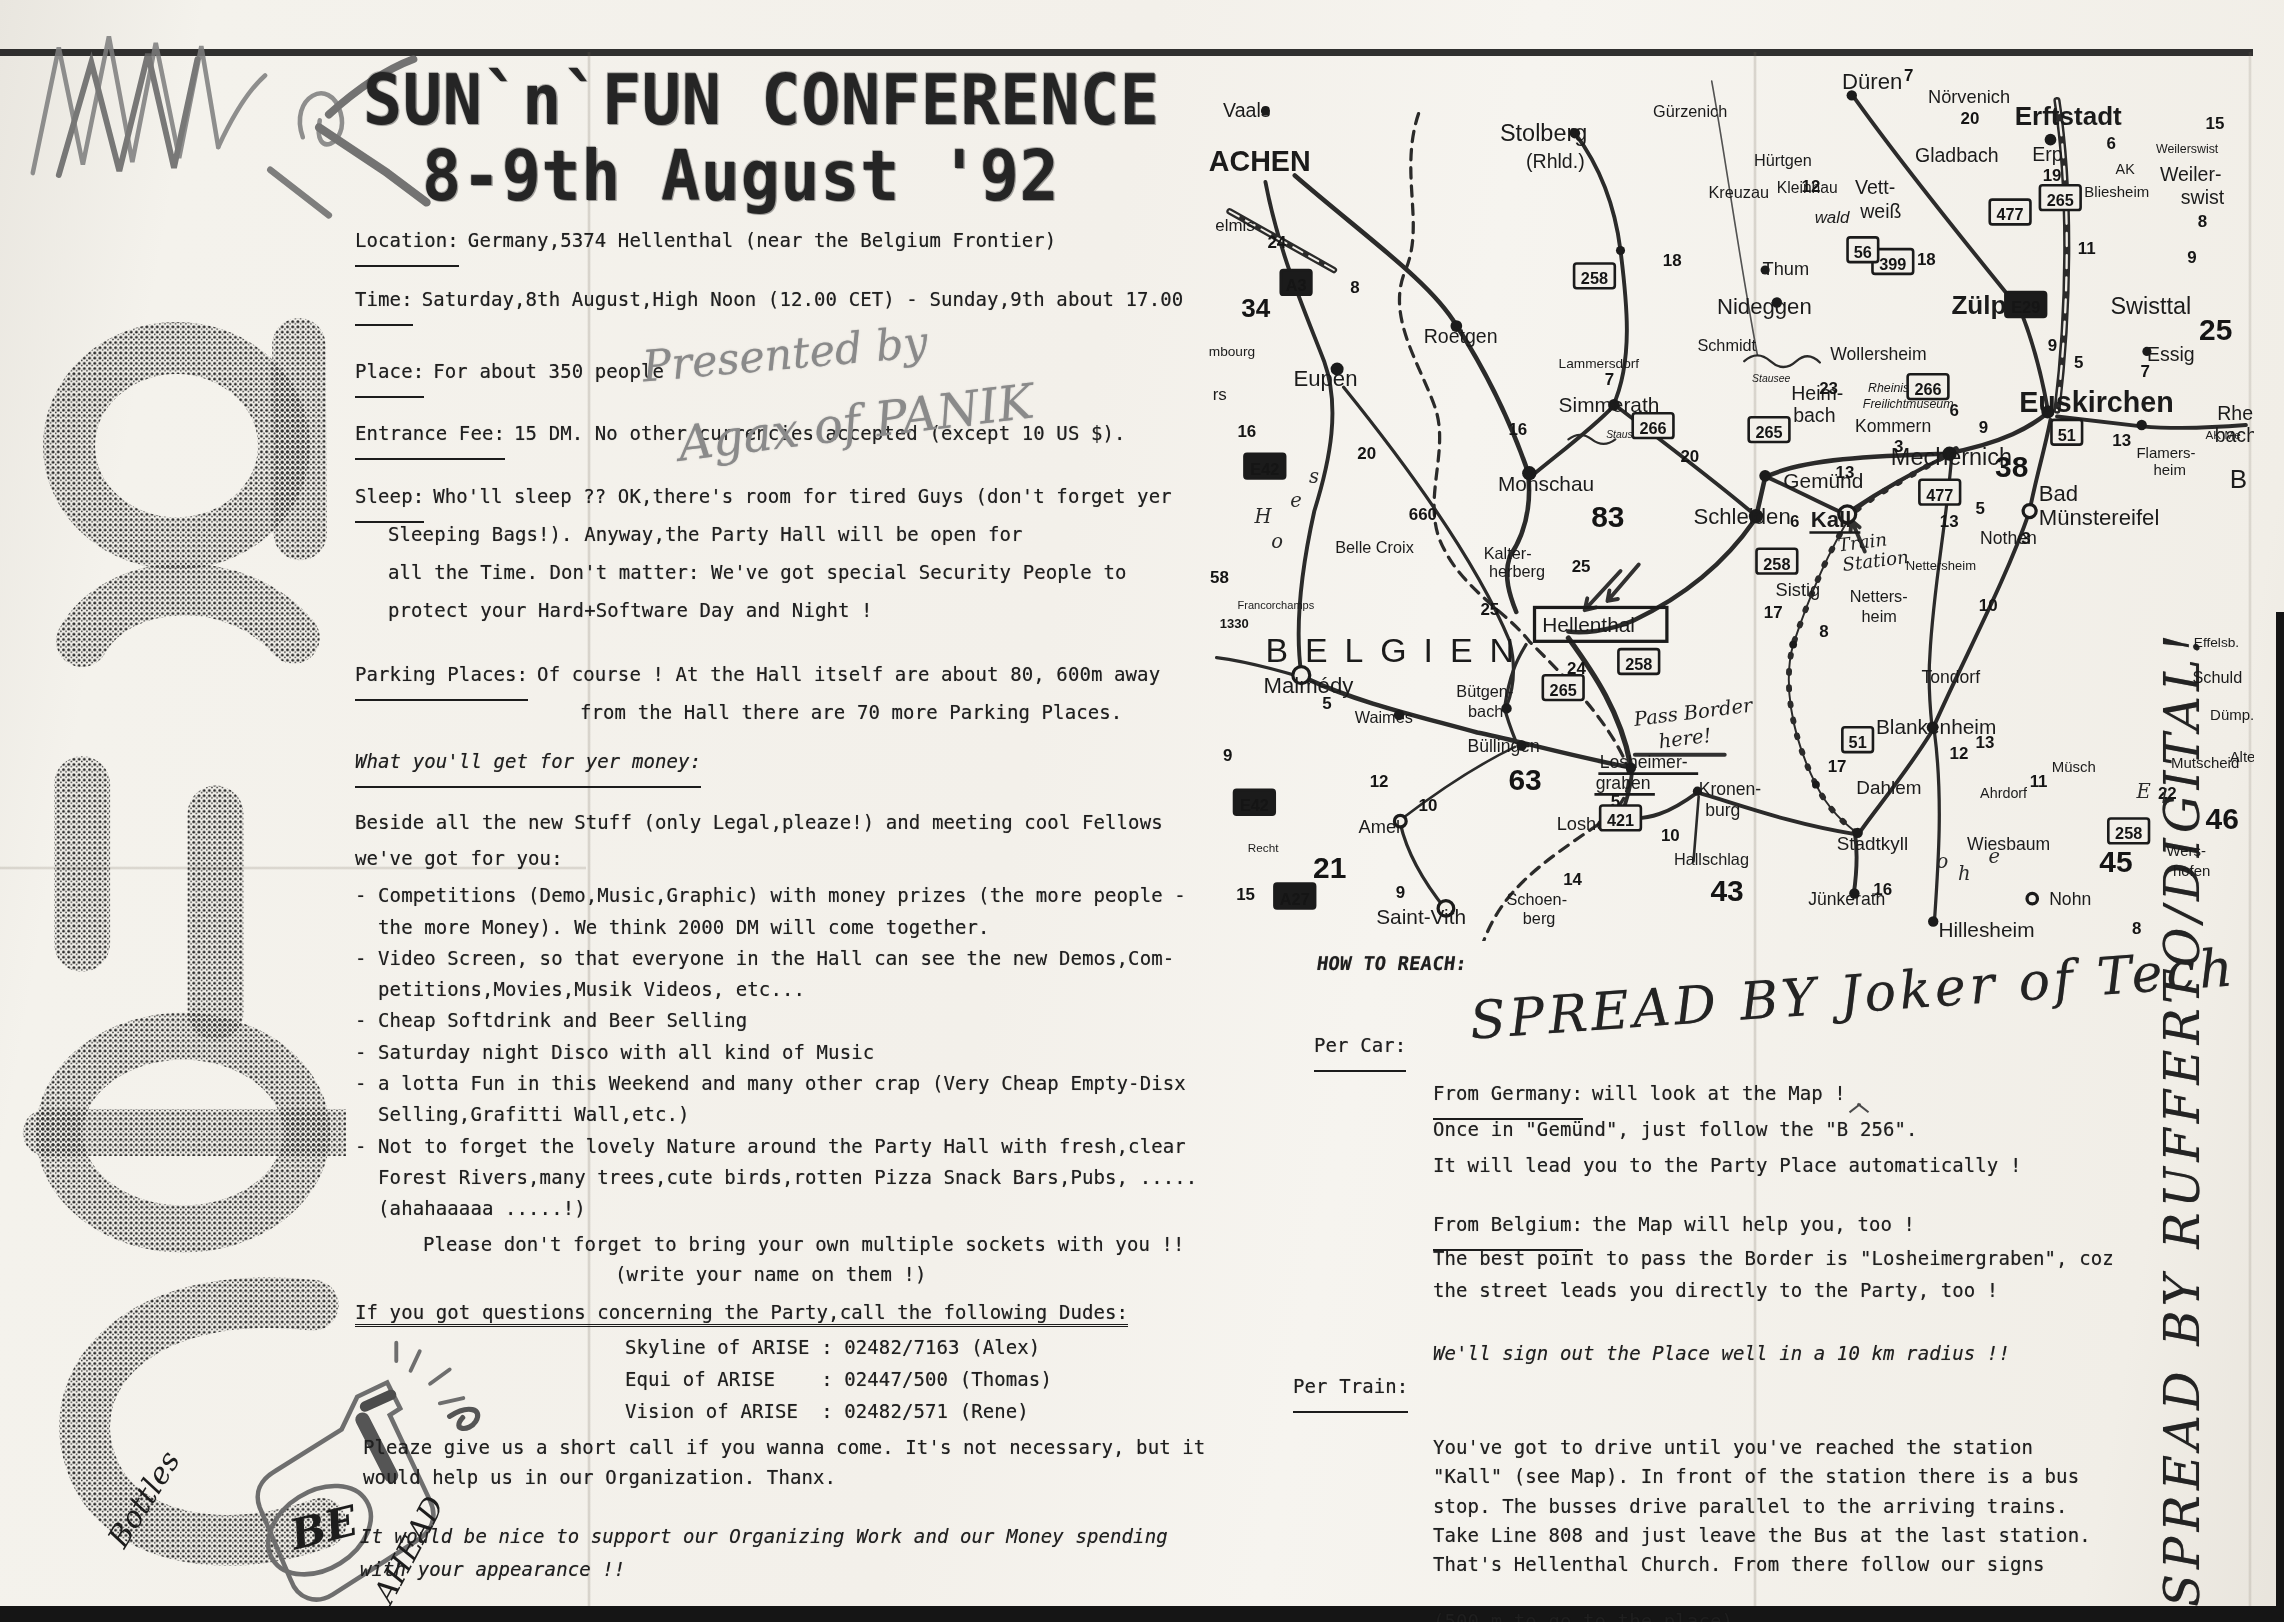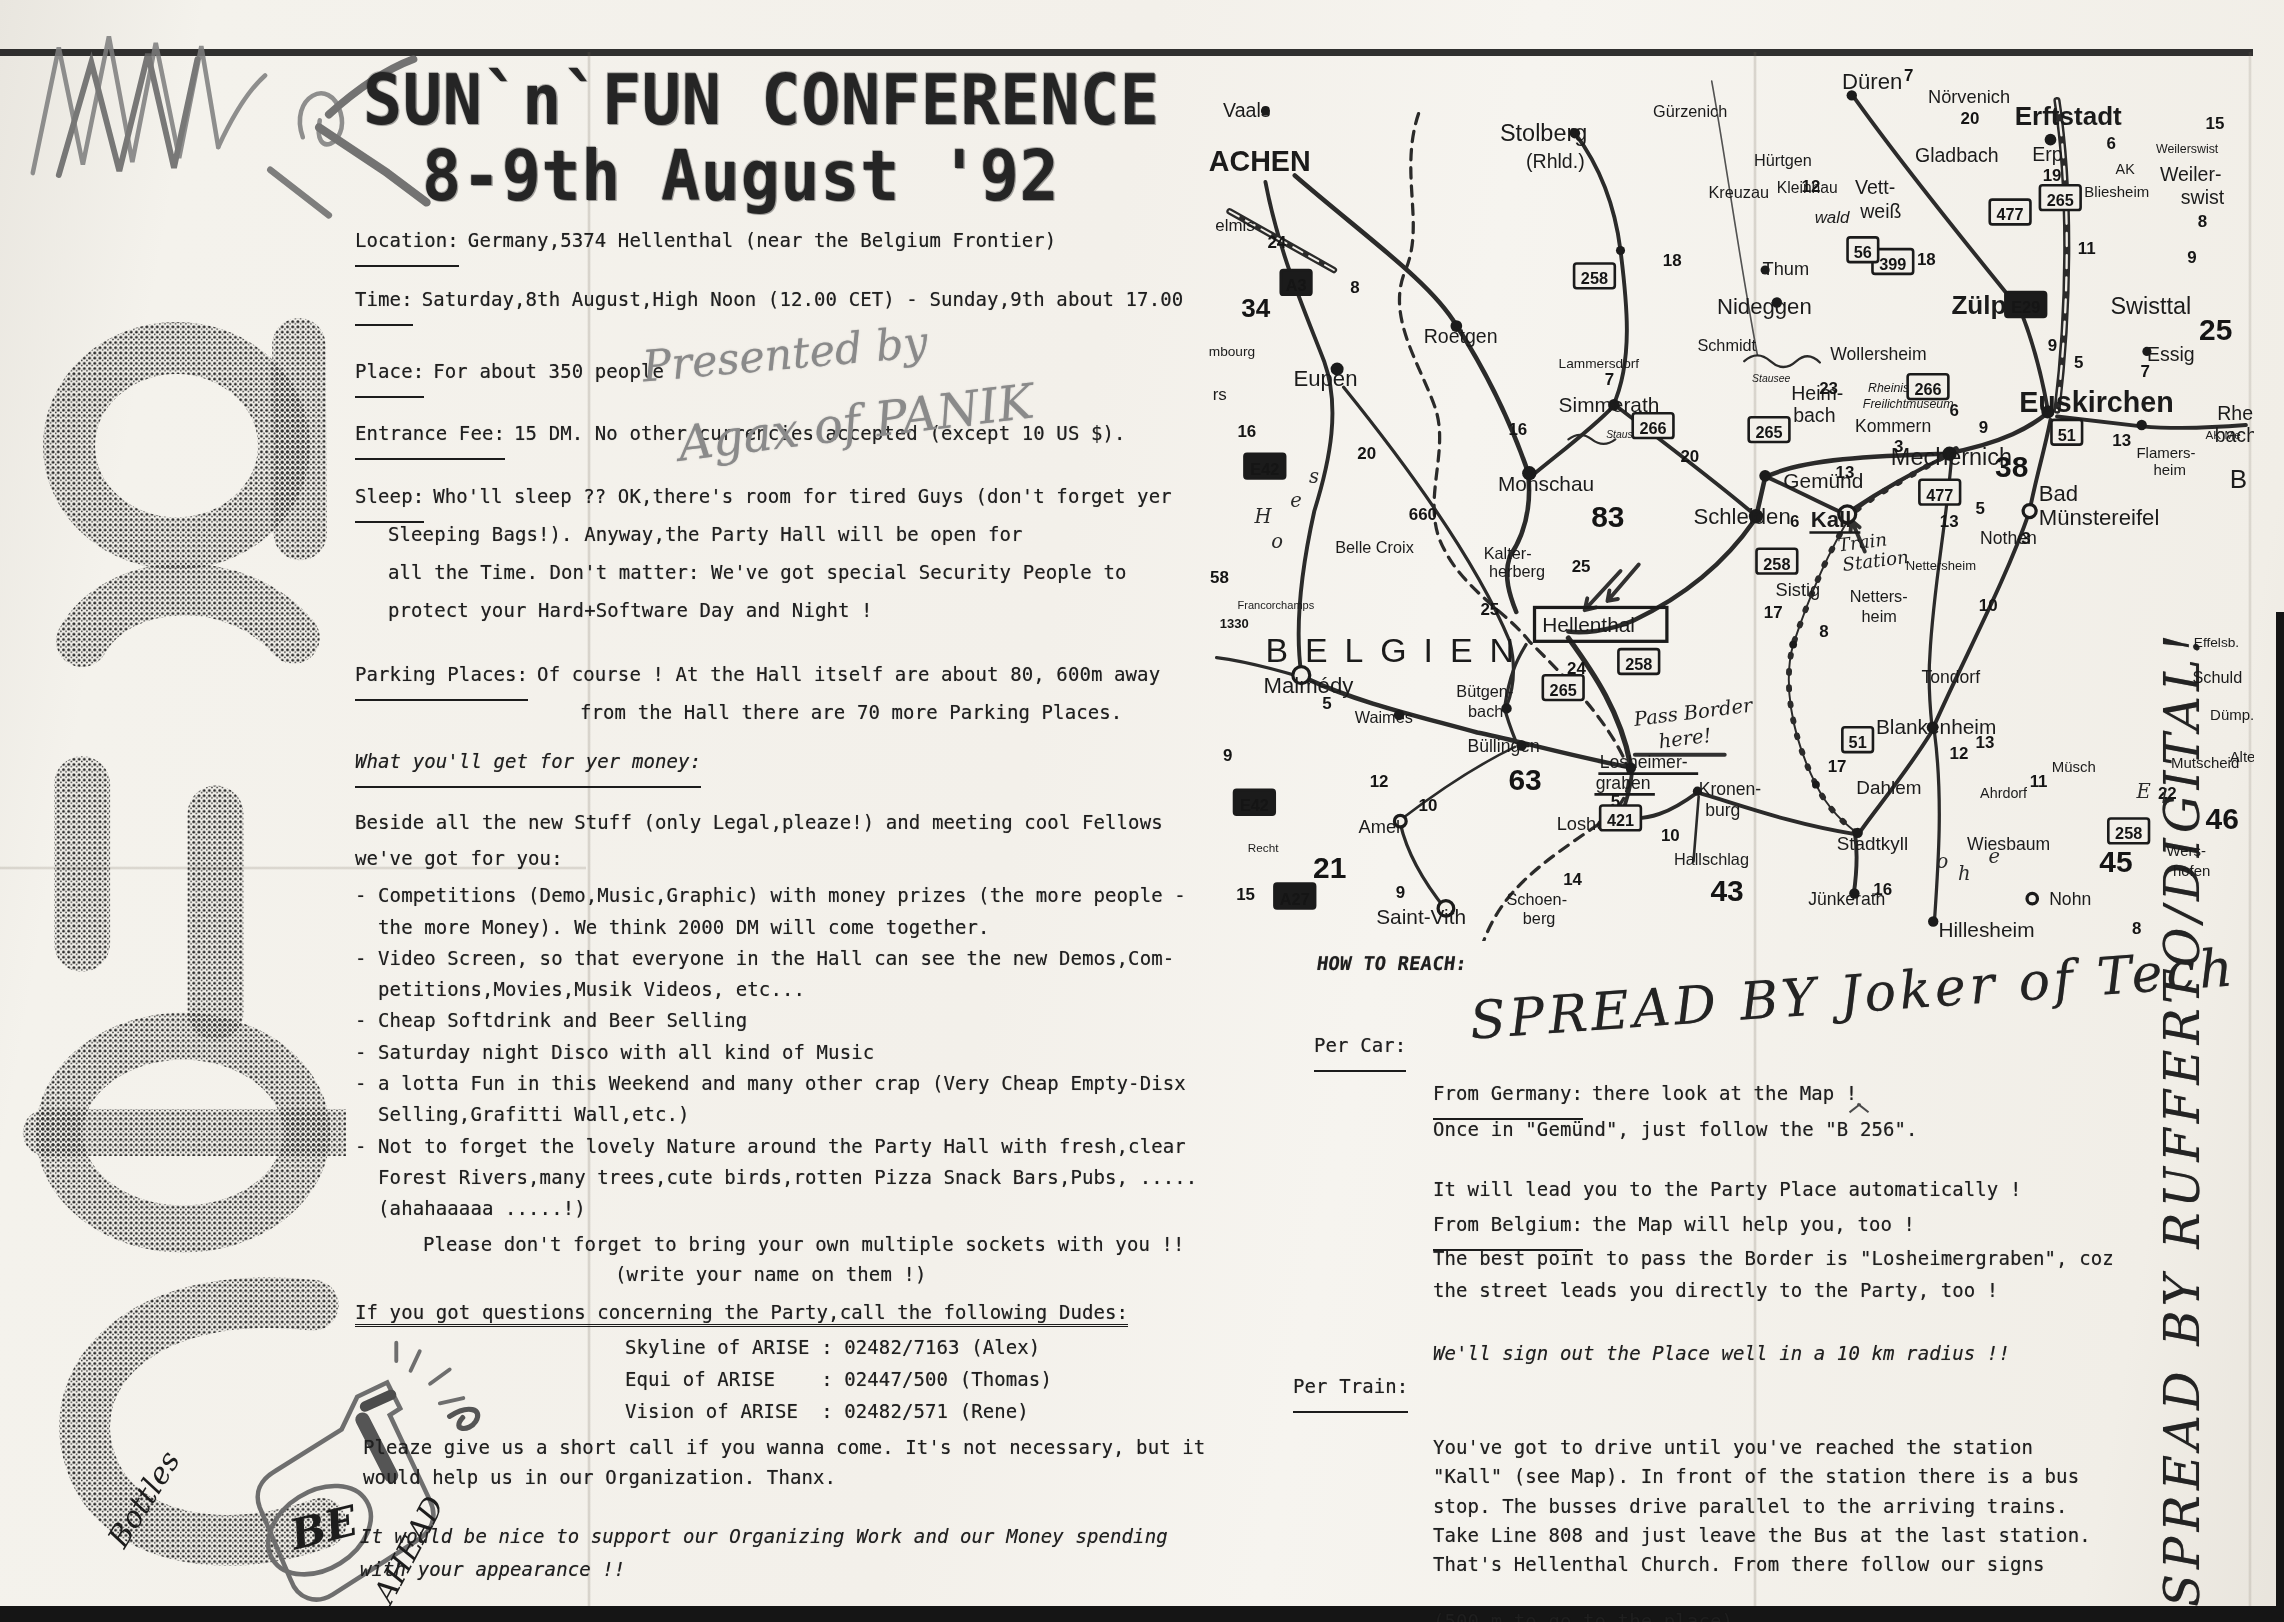--- a/index.html
+++ b/index.html
@@ -144,23 +144,23 @@
 <div class="hw ink" style="left:1469px;top:964px;font-size:52px;transform:rotate(-4deg);letter-spacing:3.9px;">SPREAD BY Joker of Tech</div>
 
 <div class="hw ink" style="left:2154px;top:1607px;width:671px;font-size:48px;letter-spacing:5.2px;transform:rotate(-90deg);transform-origin:0 0;">SPREAD BY RUFFERTO/DIGITAL!</div>
 
 <div class="caret" style="left:1848px;top:1106px;"></div>
 
 <div class="line" style="left:1317px;top:952px;font-weight:bold;transform:skewX(-8deg);"><span>HOW TO REACH:</span></div>
 
 <div class="line" style="left:1314px;top:1034px;"><span class="lbl">Per Car:</span></div>
 
-<div class="line" style="left:1433px;top:1082px;"><span class="lbl">From Germany:</span><span>there look at the Map !</span></div>
+<div class="line" style="left:1433px;top:1082px;"><span class="lbl">From Germany:</span><span>will look at the Map !</span></div>
 <div class="line" style="left:1433px;top:1118px;">Once in "Gemünd", just follow the "B 256".</div>
-<div class="line" style="left:1433px;top:1154px;margin-top:24px;">It will lead you to the Party Place automatically !</div>
+<div class="line" style="left:1433px;top:1154px;">It will lead you to the Party Place automatically !</div>
 
 <div class="line" style="left:1433px;top:1213px;"><span class="lbl">From Belgium:</span><span>the Map will help you, too !</span></div>
 <div class="line" style="left:1433px;top:1247px;">The best point to pass the Border is "Losheimergraben", coz</div>
 <div class="line" style="left:1433px;top:1279px;">the street leads you directly to the Party, too !</div>
 
 <div class="line it" style="left:1433px;top:1342px;">We'll sign out the Place well in a 10 km radius !!</div>
 
 <div class="line" style="left:1293px;top:1375px;"><span class="lbl">Per Train:</span></div>
 
 <div class="line" style="left:1433px;top:1436px;">You've got to drive until you've reached the station</div>

